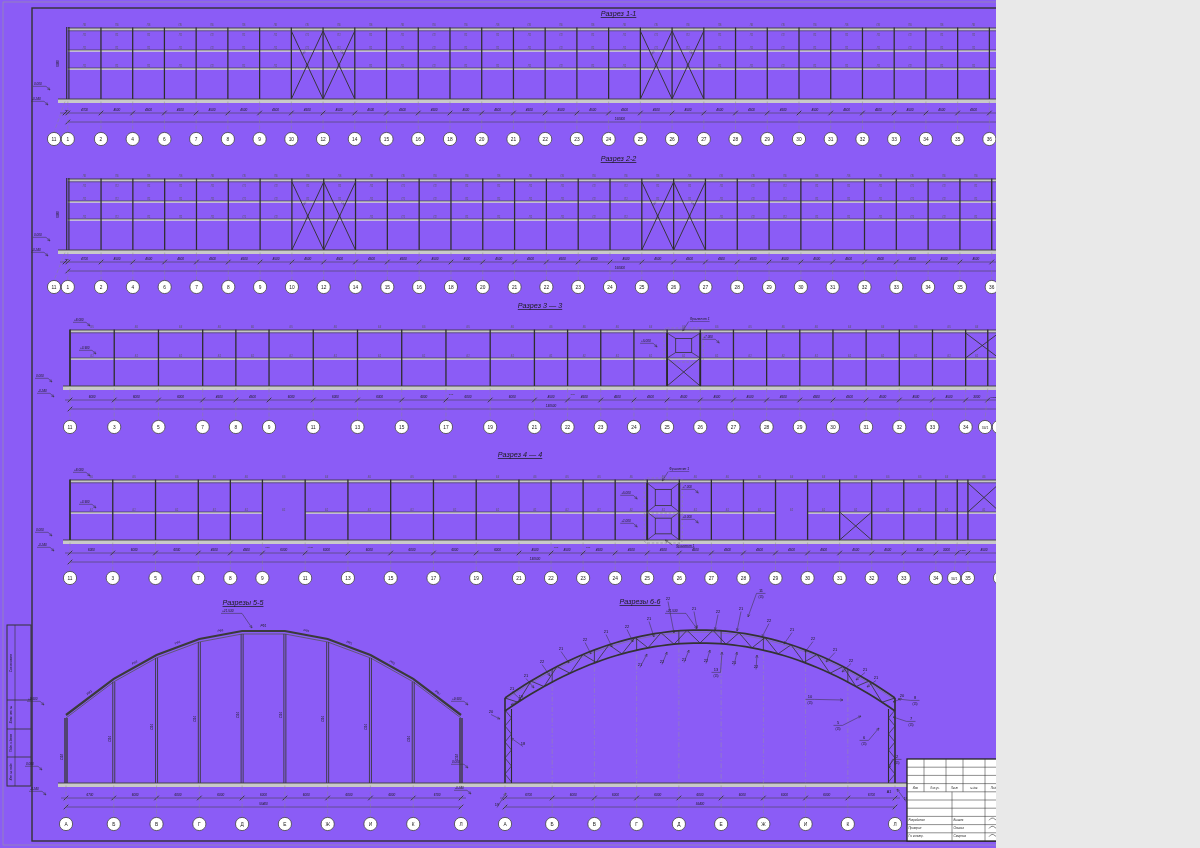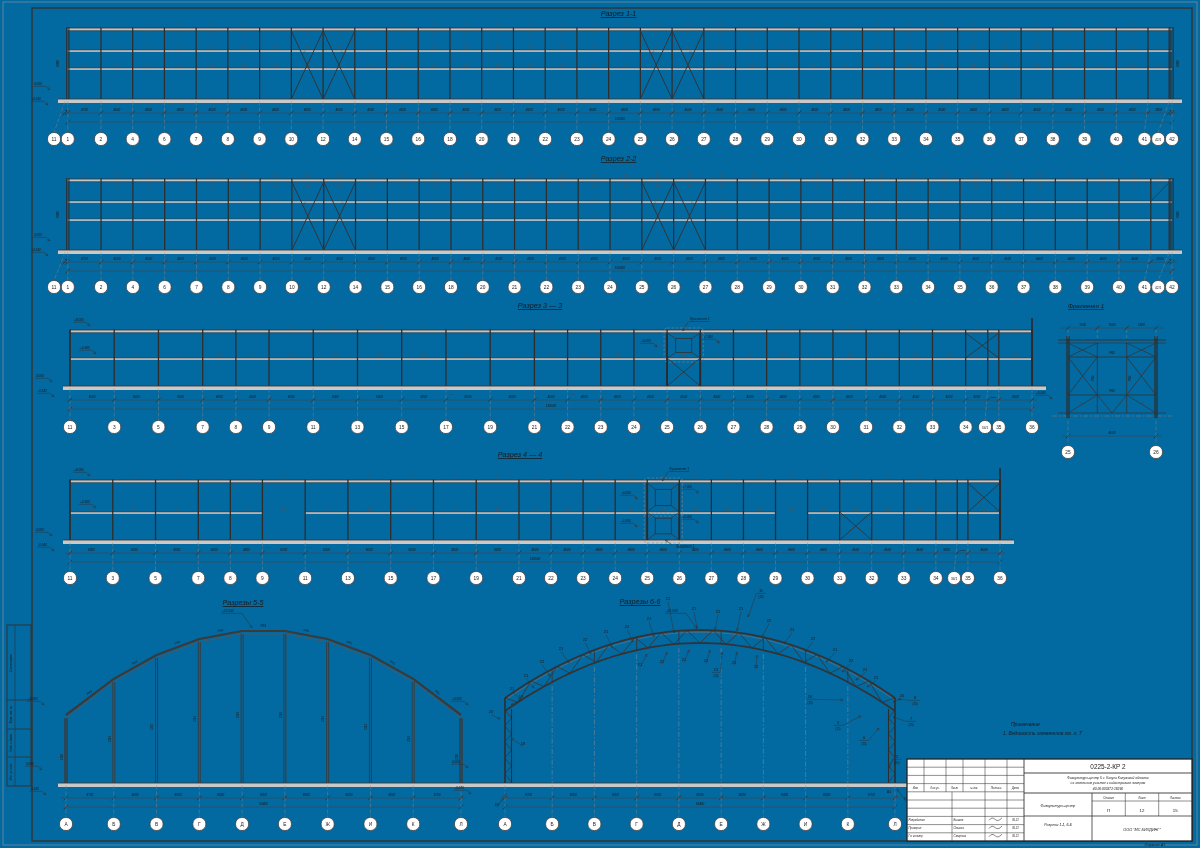--- a/index.html
+++ b/index.html
@@ -1,16 +1,16 @@
 <!DOCTYPE html>
 <html><head>
 <meta charset="utf-8">
 <style>
   html,body{margin:0;padding:0;background:#e9e9e9}
-  .sheet{position:relative;width:1200px;height:848px;background:#0369a1;overflow:hidden}
+  .sheet{position:relative;width:996px;height:848px;background:#8b5cf6;overflow:hidden}
   svg{position:absolute;left:0;top:0}
   text.t{font-family:"Liberation Sans",sans-serif;font-style:italic}
   text.bt{font-family:"Liberation Sans",sans-serif}
   text.title{font-family:"Liberation Sans",sans-serif;font-style:italic;text-decoration:underline}
 </style>
 </head>
 <body>
 
 <div class="sheet">
   <svg id="sheet" viewBox="0 0 1200 848" width="1200" height="848">

